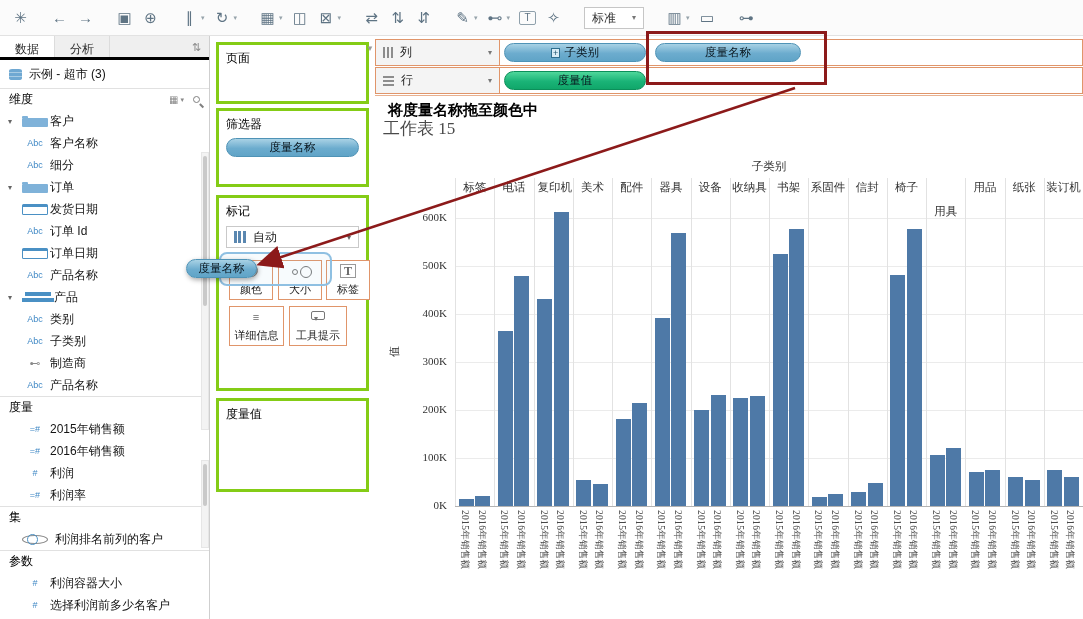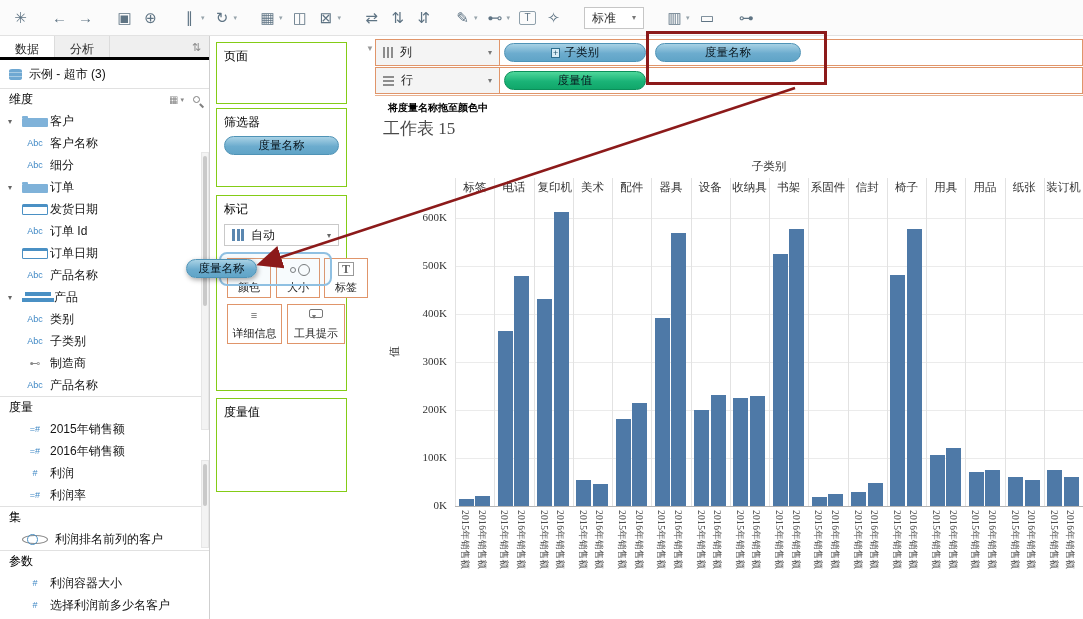--- a/index.html
+++ b/index.html
@@ -41,21 +41,21 @@
   .ic-calendar{width:11px;height:11px;border:1.5px solid #4a90c4;border-top-width:3.5px;border-radius:1.5px;}
   .ic-hierarchy{width:4px;height:4px;background:#4a90c4;box-shadow:6px 0 0 #4a90c4,3px -6px 0 #4a90c4;margin-top:5px;margin-right:4px;}
   .ic-venn{width:9px;height:9px;border:1.4px solid #8a8a8a;border-radius:50%;position:relative;margin-right:5px;}
   .ic-venn::before{content:"";position:absolute;left:4px;top:-1.4px;width:9px;height:9px;border:1.4px solid #4a90c4;border-radius:50%;}
   .fi.txt{font-size:9px;letter-spacing:0;}
   .vscroll{position:absolute;width:8px;background:#f3f3f3;border:1px solid #e6e6e6;z-index:4;}
   .vscroll .thumb{position:absolute;left:1px;width:4px;background:#c9c9c9;border-radius:2px;}
 
   
   .cards{position:absolute;left:211px;top:36px;width:164px;height:583px;background:#fff;z-index:2;}
-  .card{position:absolute;left:5px;width:131px;background:#fff;border:1px solid #84cc16;}
+  .card{position:absolute;left:5px;width:153px;background:#fff;border:3px solid #84cc16;}
   .card .ctitle{font-size:12px;color:#000;padding:5px 7px 3px;}
   .card-pages{top:6px;height:62px;}
   .card-filters{top:72px;height:79px;}
   .card-marks{top:159px;height:196px;}
   .card-mvals{top:362px;height:94px;}
   .cards-scroll{position:absolute;left:155px;top:8px;color:#9a9a9a;font-size:8px;}
   .pill{height:19px;border-radius:10px;display:flex;align-items:center;justify-content:center;font-size:11.5px;color:#08141c;padding:0 8px;white-space:nowrap;overflow:hidden;}
   .pill.dim{background:linear-gradient(180deg,#a9d2e5 0%,#6cacce 55%,#60a4c7 100%);border:1px solid #4f93b6;}
   .pill.meas{background:linear-gradient(180deg,#4fd79b 0%,#1ab377 55%,#10a76a 100%);border:1px solid #0c8f5a;}
   .card .pill{margin:2px 7px;}
@@ -82,21 +82,21 @@
   .shelf-label .caret{margin-left:auto;font-size:8px;color:#777;}
   .ic-cols{width:10px;height:11px;background:linear-gradient(90deg,#8d8d8d 0 2px,transparent 2px 4px,#8d8d8d 4px 6px,transparent 6px 8px,#8d8d8d 8px 10px);}
   .ic-rows2{width:11px;height:10px;background:linear-gradient(180deg,#8d8d8d 0 2px,transparent 2px 4px,#8d8d8d 4px 6px,transparent 6px 8px,#8d8d8d 8px 10px);}
   .shelf .pill{margin-left:4px;width:142px;}
   .shelf .pill:nth-of-type(2){margin-left:9px;width:146px;}
   .pill-prefix{font-size:9px;border:1px solid #2e6e8e;background:#d8ecf5;line-height:8px;padding:0 1px;margin-right:4px;color:#1d5570;}
 
   
   .chart{position:absolute;left:375px;top:95px;width:708px;height:524px;background:#fff;overflow:hidden;border-top:1px solid #e8b190;z-index:1;
          font-family:"Liberation Serif","DejaVu Serif",serif;}
-  .annotation{position:absolute;left:13px;top:5px;font-size:10px;font-weight:bold;z-index:5;}
+  .annotation{position:absolute;left:13px;top:5px;font-size:15px;font-weight:bold;z-index:5;}
   .ws-title{position:absolute;left:8px;top:21px;font-size:17px;color:#4a4a4a;}
   .col-field-header{position:absolute;left:80px;top:63px;width:628px;text-align:center;font-size:11.5px;color:#333;}
   .cat-label{position:absolute;top:84px;height:16px;text-align:center;font-size:11.5px;color:#333;white-space:nowrap;overflow:hidden;}
   .gline{position:absolute;height:1px;background:#ebebeb;}
   .vsep{position:absolute;width:1px;background:#e2e2e2;}
   .axis-x{position:absolute;height:1px;background:#b3b3b3;}
   .ytick{position:absolute;width:58px;text-align:right;font-size:11px;color:#333;}
   .ylab{position:absolute;left:14px;top:248px;font-size:11px;color:#333;transform:rotate(-90deg);}
   .bar{position:absolute;}
   .blabel{position:absolute;font-size:9.5px;color:#474747;white-space:nowrap;transform:rotate(90deg);transform-origin:top left;letter-spacing:0.3px;}
@@ -436,21 +436,21 @@
         <div class="cat-label" style="left: 160px; width: 39.25px;">复印机</div>
         <div class="cat-label" style="left: 197.75px; width: 39.25px;">美术</div>
         <div class="cat-label" style="left: 237px; width: 39.25px;">配件</div>
         <div class="cat-label" style="left: 276.25px; width: 39.25px;">器具</div>
         <div class="cat-label" style="left: 315.5px; width: 39.25px;">设备</div>
         <div class="cat-label" style="left: 354.75px; width: 39.25px;">收纳具</div>
         <div class="cat-label" style="left: 394px; width: 39.25px;">书架</div>
         <div class="cat-label" style="left: 433.25px; width: 39.25px;">系固件</div>
         <div class="cat-label" style="left: 472.5px; width: 39.25px;">信封</div>
         <div class="cat-label" style="left: 511.75px; width: 39.25px;">椅子</div>
-        <div class="cat-label" style="left: 551px; width: 39.25px;">用具</div>
+        <div class="cat-label" style="left: 551px; width: 39.25px; margin-top: 24px;">用具</div>
         <div class="cat-label" style="left: 590.25px; width: 39.25px;">用品</div>
         <div class="cat-label" style="left: 629.5px; width: 39.25px; font-family: Liberation Serif, serif;">纸张</div>
         <div class="cat-label" style="left: 668.75px; width: 39.25px;">装订机</div>
         <div class="axis-x" style="left: 80px; width: 628px; top: 410px;"></div>
         <div class="bar" style="left: 83.6px; width: 15px; top: 402.8px; height: 7.2px; background: rgb(78, 121, 167);"></div>
         <div class="blabel" style="left: 96.1px; top: 414px;">2015年销售额</div>
         <div class="bar" style="left: 100.1px; width: 15px; top: 399.92px; height: 10.08px; background: rgb(78, 121, 167);"></div>
         <div class="blabel" style="left: 112.6px; top: 414px;">2016年销售额</div>
         <div class="bar" style="left: 122.85px; width: 15px; top: 234.8px; height: 175.2px; background: rgb(78, 121, 167);"></div>
         <div class="blabel" style="left: 135.35px; top: 414px;">2015年销售额</div>

